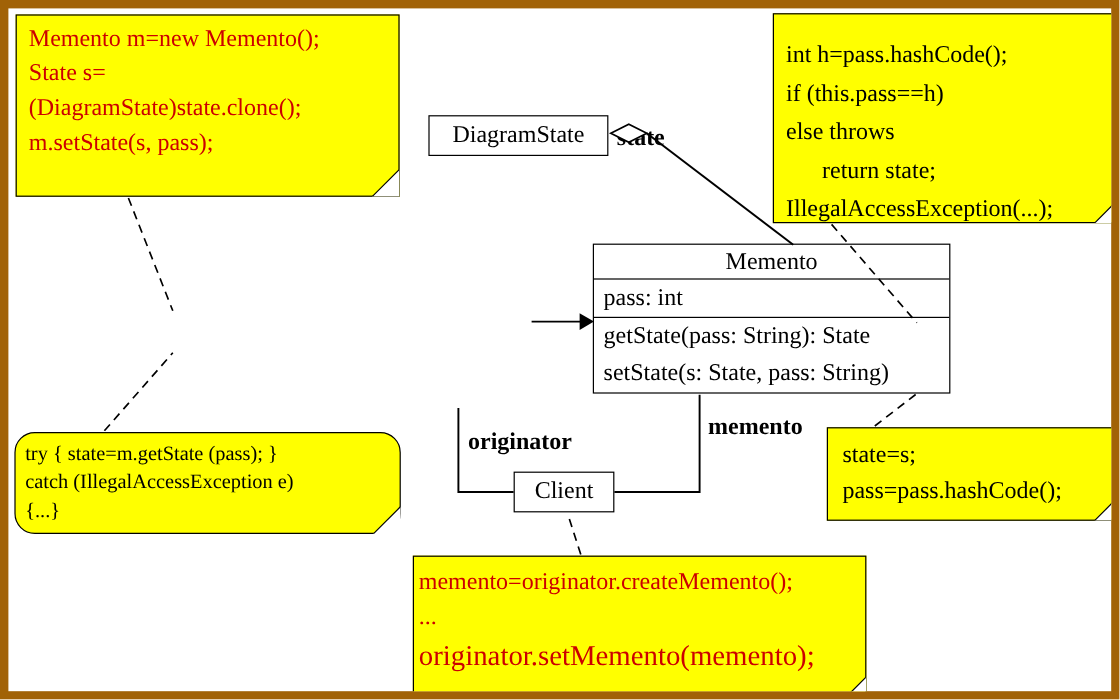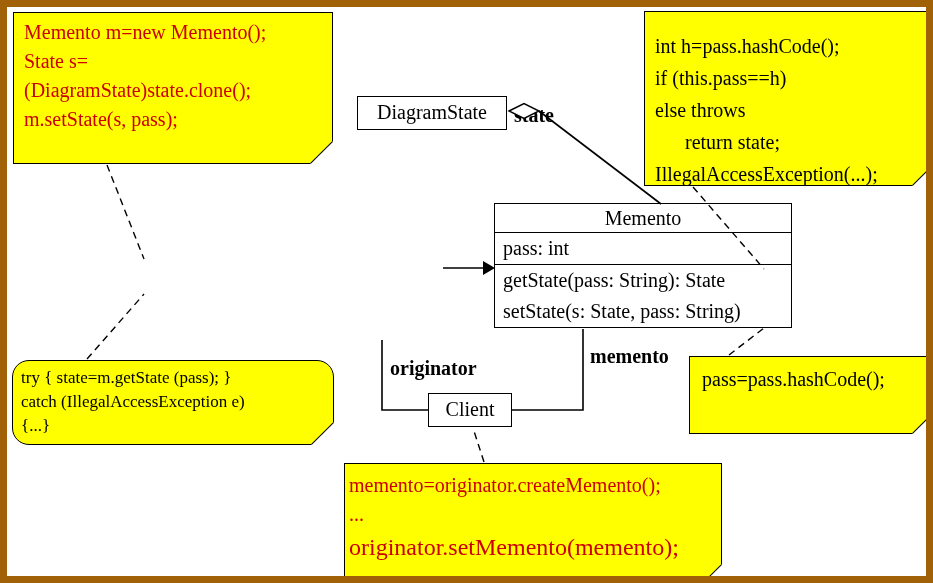--- a/index.html
+++ b/index.html
@@ -53,20 +53,21 @@
 
   <div class="note" style="left:5px; top:353px; width:322px; height:85px; padding:5px 8px;border-radius:17px;">
     <div class="note-line" style="font-size:17px; line-height:24px;">try { state=m.getState (pass); }</div>
     <div class="note-line" style="font-size:17px; line-height:24px;">catch (IllegalAccessException e)</div>
     <div class="note-line" style="font-size:17px; line-height:24px;">{...}</div>
     <span class="fold-cover"></span>
     <span class="fold-edge"></span>
   </div>
 
   <div class="note" style="left:682px; top:349px; width:246px; height:78px; padding:7px 12px;">
+    <div class="note-line" style="line-height:30px;">state=s;</div>
     <div class="note-line" style="line-height:30px;">pass=pass.hashCode();</div>
     <span class="fold-cover"></span>
     <span class="fold-edge"></span>
   </div>
 
   <div class="note text-red" style="left:337px; top:456px; width:378px; height:124px; padding:6px 4px;">
     <div class="note-line" style="line-height:31px;">memento=originator.createMemento();</div>
     <div class="note-line" style="line-height:27px;">...</div>
     <div class="note-line" style="font-size:24px; line-height:38px;">originator.setMemento(memento);</div>
     <span class="fold-cover"></span>

